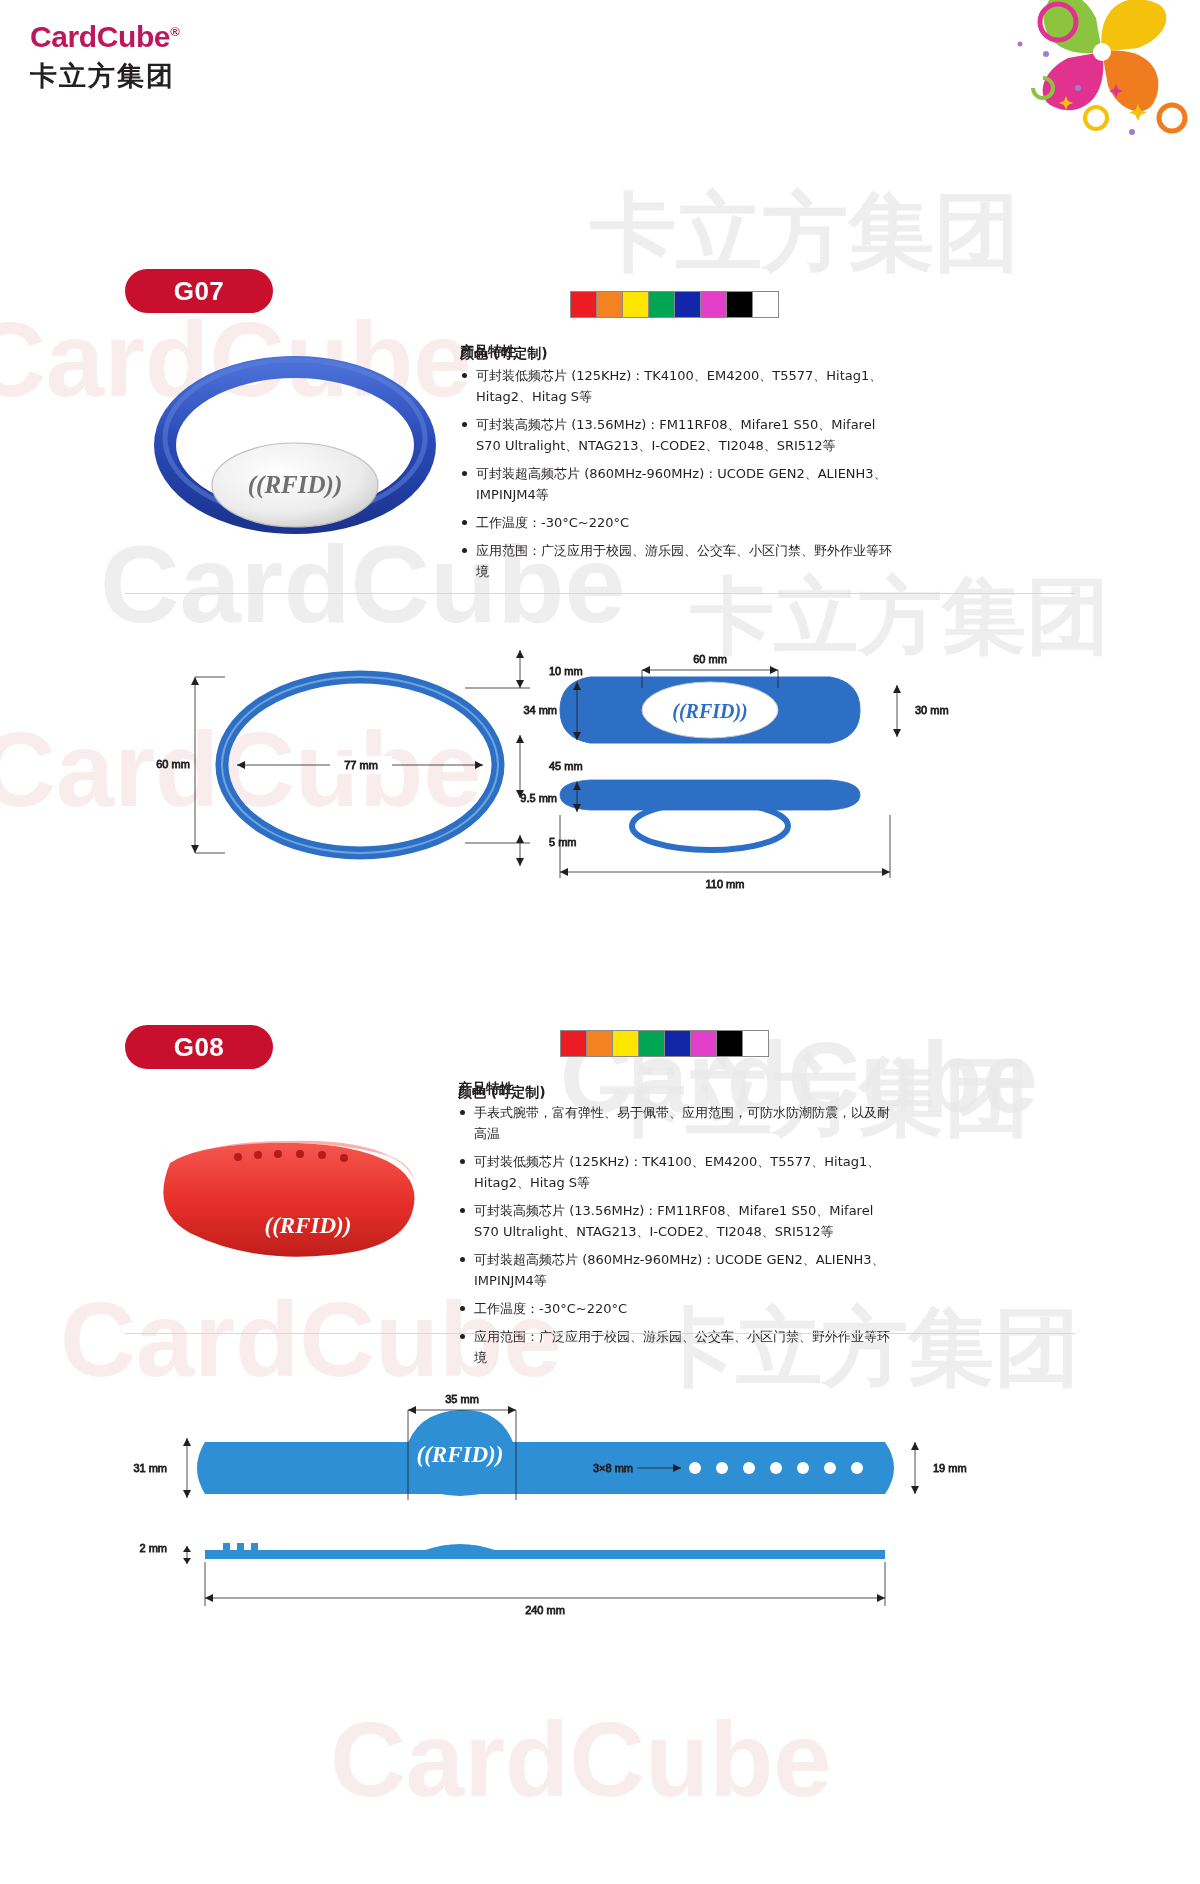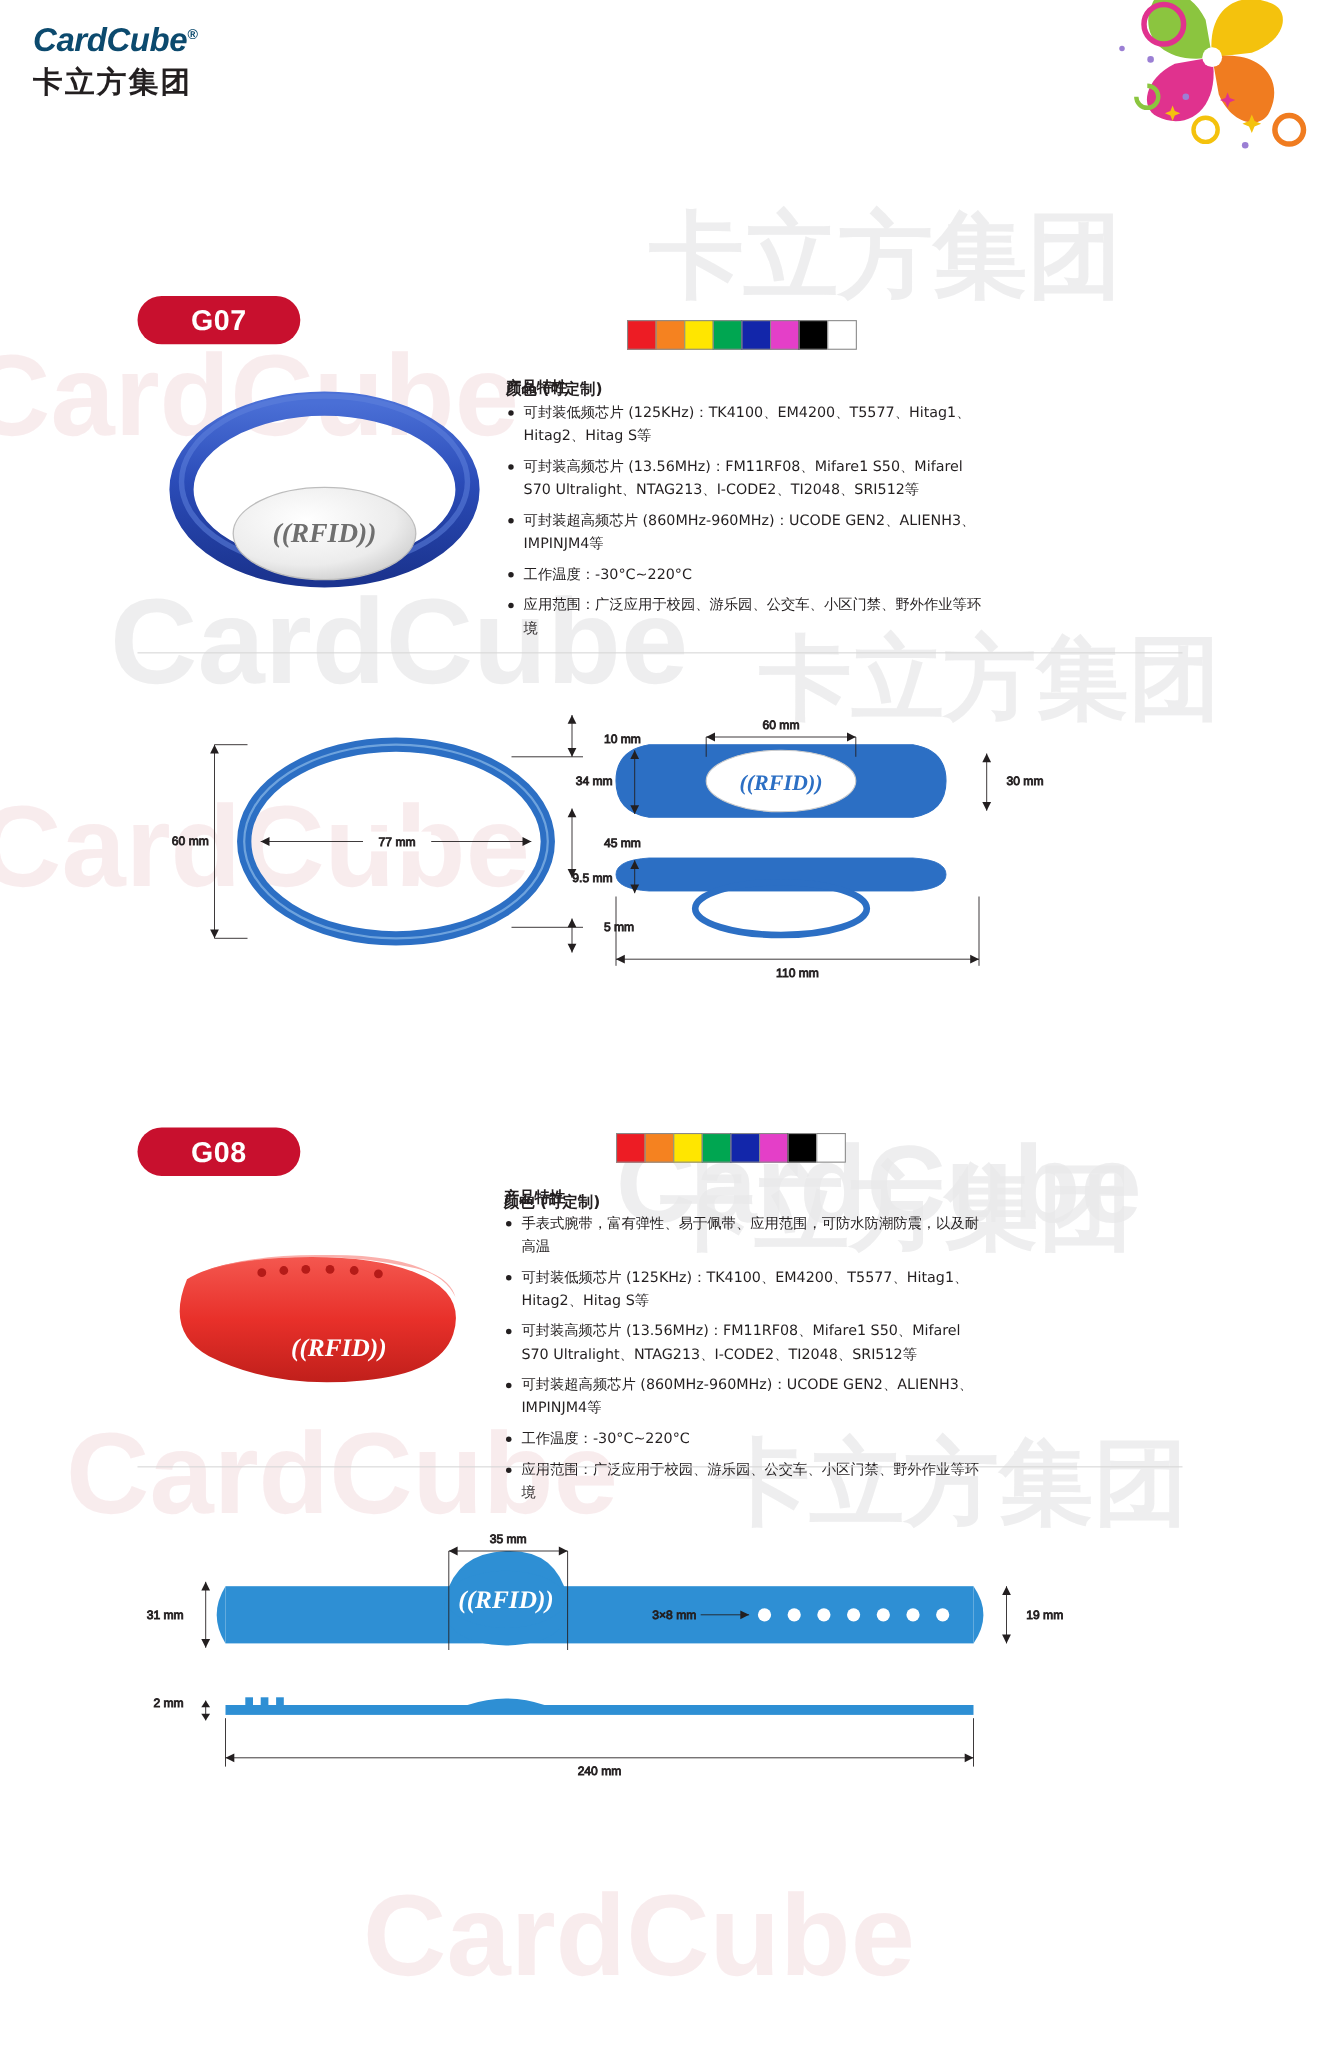--- a/index.html
+++ b/index.html
@@ -39,27 +39,26 @@
     z-index: 3;
   }
   .logo-block {
     position: absolute;
     left: 30px;
     top: 22px;
   }
   .logo-main {
     font-size: 30px;
     font-weight: bold;
-    color: #0c4a6e;
+    color: #be185d;
     letter-spacing: -0.4px;
     line-height: 1;
     position: relative;
     display: inline-block;
     font-family: "Liberation Sans", sans-serif;
-    font-style: italic;
   }
   .logo-reg {
     font-size: 13px;
     vertical-align: super;
     font-weight: bold;
   }
   .logo-sub {
     margin-top: 10px;
     font-size: 27px;
     font-weight: bold;

